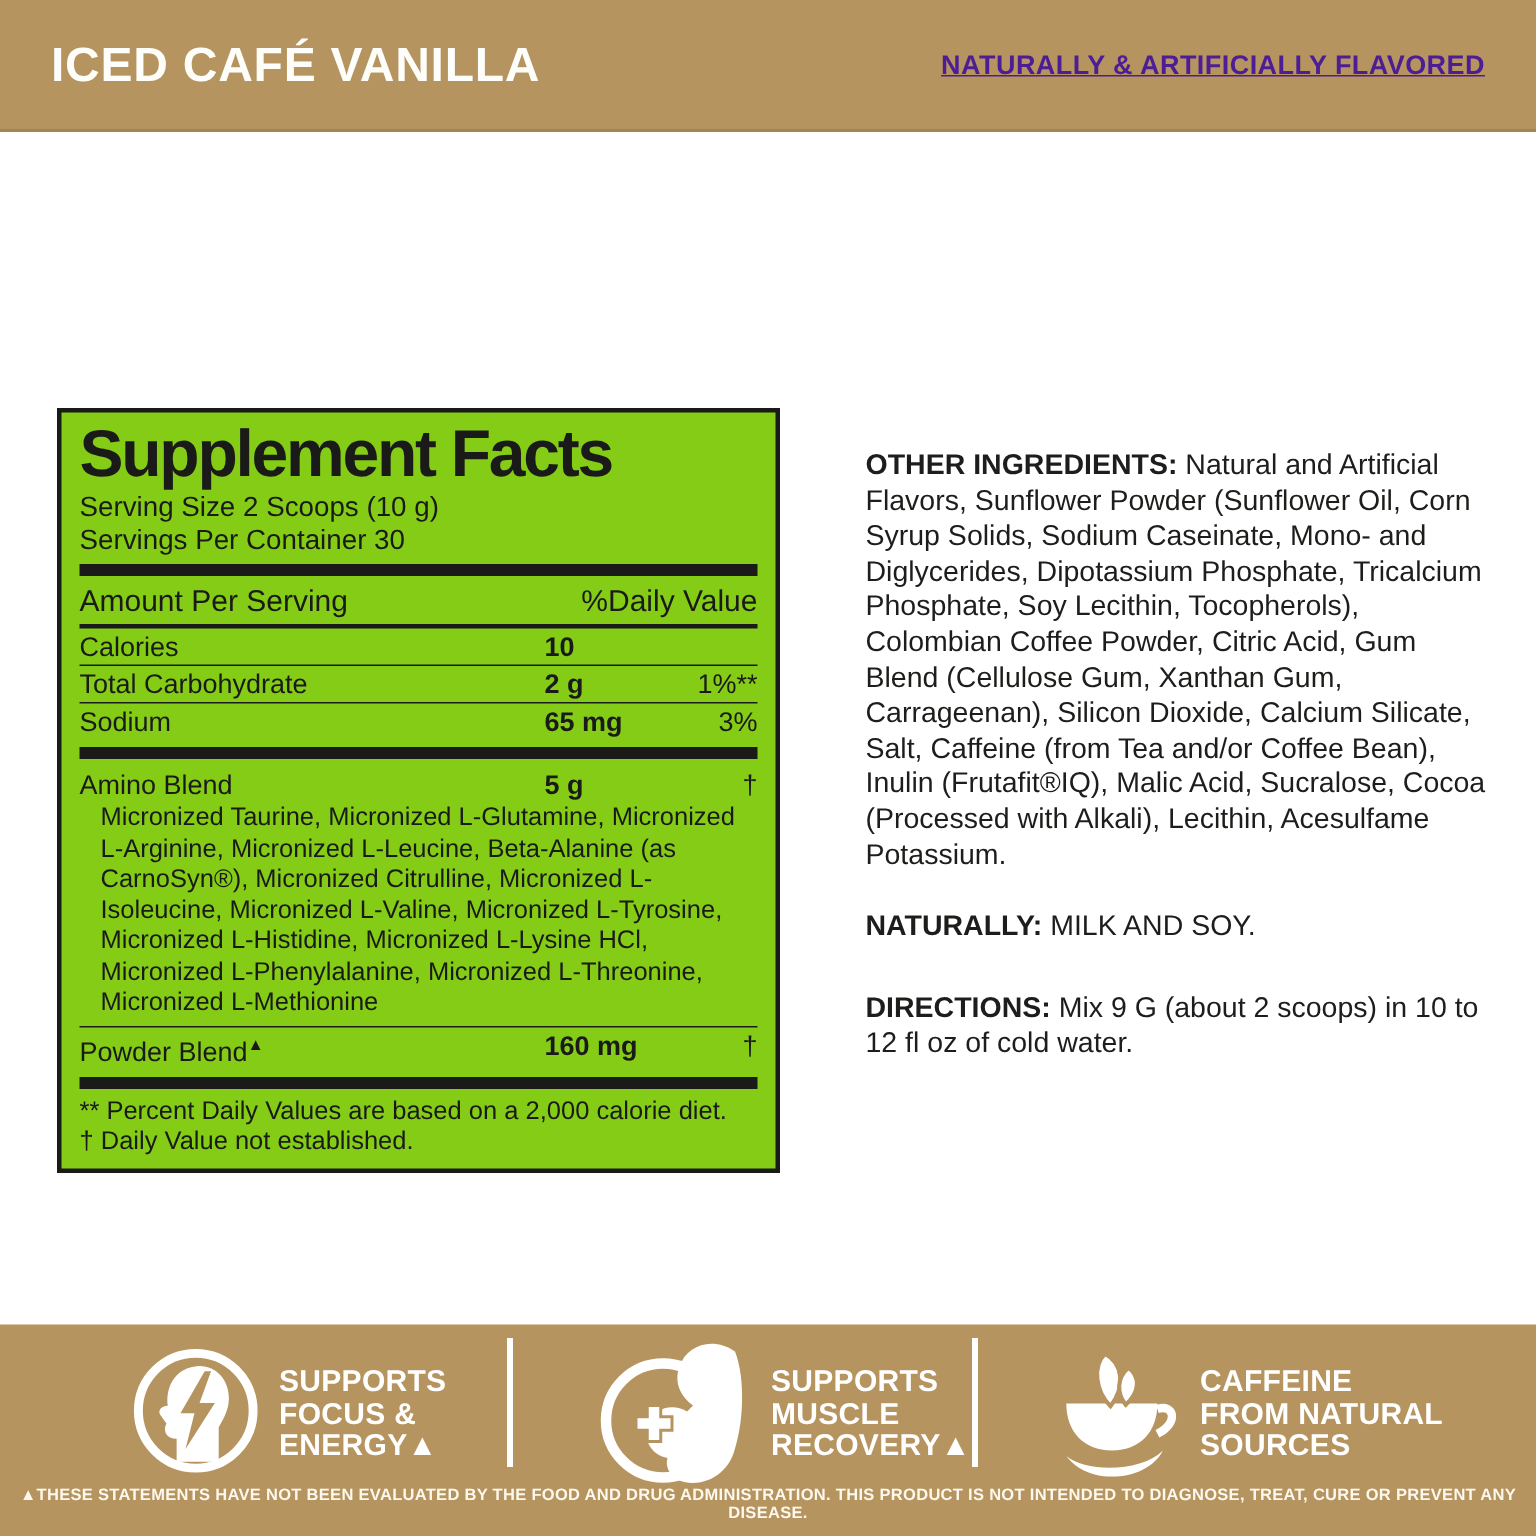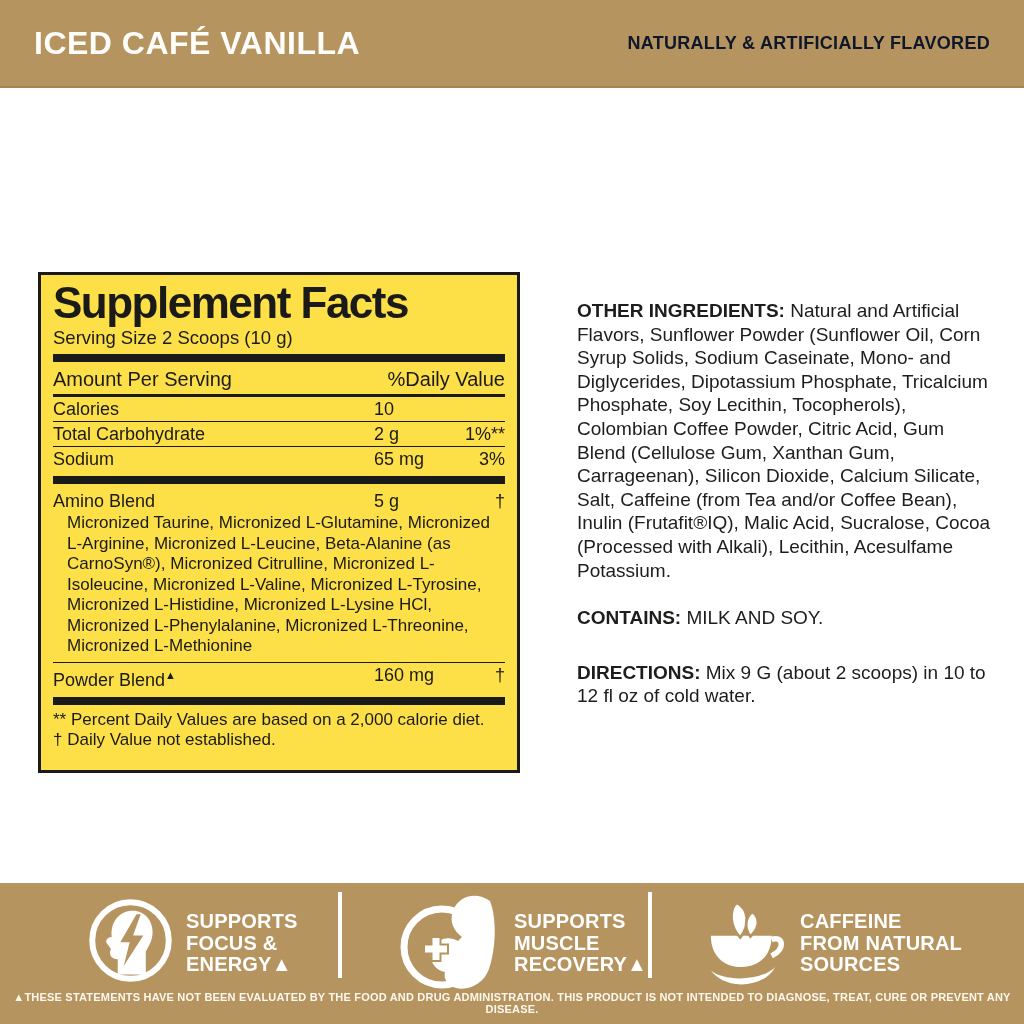--- a/index.html
+++ b/index.html
@@ -5,33 +5,33 @@
   * { margin:0; padding:0; box-sizing:border-box; }
   html,body { background:#ffffff; }
   body { font-family:"Liberation Sans", sans-serif; }
   .page { position:relative; width:1024px; height:1024px; margin:0 auto; background:#ffffff; overflow:hidden; }
 
   
   .banner { position:absolute; top:0; left:0; width:1024px; height:88px;
             background:#b6945f; border-bottom:2px solid rgba(0,0,0,0.10);
             display:flex; align-items:center; justify-content:space-between; padding:0 34px; }
   .flavor { color:#fdfdfa; font-size:32px; font-weight:bold; letter-spacing:0.5px; }
-  .flavored-note { color:#0f172a; font-size:18px; font-weight:bold; letter-spacing:0.3px; }
+  .flavored-note { color:#4c1d95; font-size:18px; font-weight:bold; letter-spacing:0.3px;text-decoration:underline; }
 
   
   .sf-panel { position:absolute; left:38px; top:272px; width:482px;
-              border:3px solid #1a1a19; background:#fde047; color:#1a1a19;
-              padding:4px 12px 20px 12px; }
+              border:3px solid #1a1a19; background:#84cc16; color:#1a1a19;
+              padding:4px 12px 8px 12px; }
   .sf-title { font-size:44px; line-height:48px; font-weight:bold; letter-spacing:-1.5px; color:#1a1a19; }
   .sf-serving { font-size:18.5px; line-height:22px; }
   .bar-thick { height:8px; background:#1a1a19; margin:5px 0; }
   .sf-headrow { display:flex; justify-content:space-between; font-size:20px;
                 padding:1px 0 3px 0; border-bottom:3px solid #1a1a19; }
   .sf-row { position:relative; font-size:18px; line-height:20px; padding:2px 0; }
-  .sf-row .amt { position:absolute; left:321px; top:2px; }
+  .sf-row .amt { position:absolute; left:310px; top:2px;font-weight:bold; }
   .sf-row .dv  { position:absolute; right:0; top:2px; }
   .rule-b { border-bottom:1px solid #1a1a19; }
   .rule   { border-top:1px solid #1a1a19; margin-top:2px; }
   .sf-details { font-size:17px; line-height:20.5px; padding-left:14px; padding-bottom:3px; }
   .sf-foot { font-size:17px; line-height:20px; padding-left:22px; text-indent:-22px; }
   sup.tri { font-size:11px; vertical-align:super; }
 
   
   .info-col { position:absolute; left:577px; top:299px; width:416px;
               color:#1d1d1b; font-size:19px; line-height:23.6px; }
@@ -55,20 +55,21 @@
 <div class="page">
 
   <header class="banner">
     <div class="flavor">ICED CAFÉ VANILLA</div>
     <div class="flavored-note">NATURALLY &amp; ARTIFICIALLY FLAVORED</div>
   </header>
 
   <section class="sf-panel">
     <h1 class="sf-title">Supplement Facts</h1>
     <div class="sf-serving">Serving Size 2 Scoops (10 g)</div>
+    <div class="sf-serving">Servings Per Container 30</div>
     <div class="bar-thick"></div>
 
     <div class="sf-headrow">
       <span>Amount Per Serving</span>
       <span>%Daily Value</span>
     </div>
 
     <div class="sf-row rule-b">
       <span class="nm">Calories</span>
       <span class="amt">10</span>
@@ -100,21 +101,21 @@
       <span class="dv">†</span>
     </div>
     <div class="bar-thick"></div>
 
     <div class="sf-foot">** Percent Daily Values are based on a 2,000 calorie diet.</div>
     <div class="sf-foot">† Daily Value not established.</div>
   </section>
 
   <section class="info-col">
     <p><span class="lbl">OTHER INGREDIENTS:</span><span>  Natural and Artificial Flavors, Sunflower Powder (Sunflower Oil, Corn Syrup Solids, Sodium Caseinate, Mono- and Diglycerides, Dipotassium Phosphate, Tricalcium Phosphate, Soy Lecithin, Tocopherols), Colombian Coffee Powder, Citric Acid, Gum Blend (Cellulose Gum, Xanthan Gum, Carrageenan), Silicon Dioxide, Calcium Silicate, Salt, Caffeine (from Tea and/or Coffee Bean), Inulin (Frutafit®IQ), Malic Acid, Sucralose, Cocoa (Processed with Alkali), Lecithin, Acesulfame Potassium.</span></p>
-    <p class="gap1"><span class="lbl">CONTAINS:</span><span> MILK AND SOY.</span></p>
+    <p class="gap1"><span class="lbl">NATURALLY:</span><span> MILK AND SOY.</span></p>
     <p class="gap2"><span class="lbl">DIRECTIONS:</span><span> Mix 9 G (about 2 scoops) in 10 to 12 fl oz of cold water.</span></p>
   </section>
 
   <footer class="footer">
 
     <svg class="benefit-icon" style="left:88px; top:15px;" width="85" height="85" viewBox="0 0 100 100">
       <circle cx="50" cy="50" r="45" fill="none" stroke="#ffffff" stroke-width="7"></circle>
       <path d="M35 90 L35 72 C27 72 24 66 27 60 L22 53 C20 49 24 46 28 46 C26 29 36 16 51 15 C66 14 76 26 76 40 C76 49 72 56 68 63 L68 90 Z" fill="#ffffff"></path>
       <polygon points="57,19 38,52 49,52 42,80 65,44 53,44 62,19" fill="#b6945f"></polygon>
     </svg>

